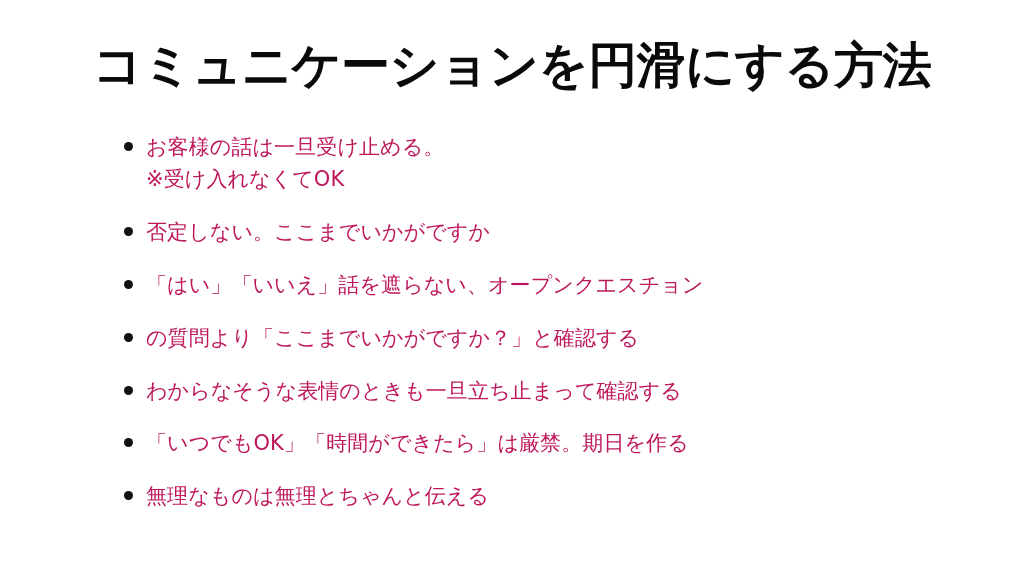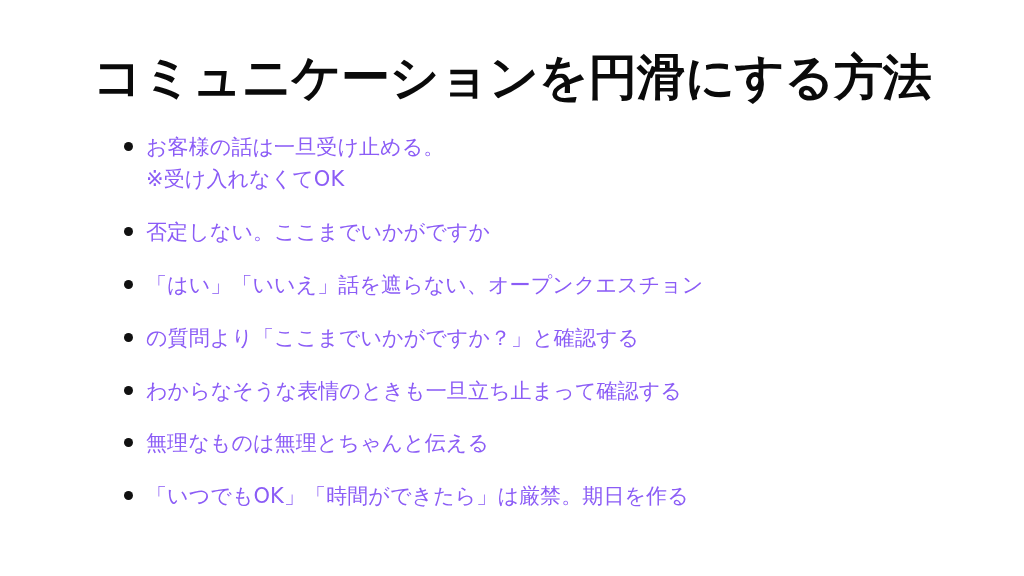--- a/index.html
+++ b/index.html
@@ -15,21 +15,21 @@
   }
   .slide {
     position: relative;
     width: 1024px;
     height: 576px;
     box-sizing: border-box;
     background: #ffffff;
   }
   .slide-title {
     position: absolute;
-    top: 50px;
+    top: 38px;
     left: 0;
     width: 1024px;
     text-align: center;
     font-size: 49px;
     font-weight: bold;
     letter-spacing: -0.5px;
     color: #0a0a0a;
     line-height: 1.15;
     white-space: nowrap;
   }
@@ -48,21 +48,21 @@
     flex: 0 0 auto;
     width: 9px;
     height: 9px;
     border-radius: 50%;
     background: #111111;
     margin-top: 10px;
     margin-right: 13px;
   }
   .bullet-text {
     font-size: 21px;
-    color: #8b5cf6;
+    color: #be185d;
     line-height: 1.52;
     letter-spacing: 0.1px;
     white-space: pre-line;
   }
 </style>
 </head>
 <body>
 
 <div class="slide">
 
@@ -92,22 +92,22 @@
       <span class="bullet-text">の質問より「ここまでいかがですか？」と確認する</span>
     </div>
 
     <div class="bullet-item">
       <span class="bullet-dot"></span>
       <span class="bullet-text">わからなそうな表情のときも一旦立ち止まって確認する</span>
     </div>
 
     <div class="bullet-item">
       <span class="bullet-dot"></span>
-      <span class="bullet-text">無理なものは無理とちゃんと伝える</span>
+      <span class="bullet-text">「いつでもOK」「時間ができたら」は厳禁。期日を作る</span>
     </div>
 
     <div class="bullet-item">
       <span class="bullet-dot"></span>
-      <span class="bullet-text">「いつでもOK」「時間ができたら」は厳禁。期日を作る</span>
+      <span class="bullet-text">無理なものは無理とちゃんと伝える</span>
     </div>
 
   </div>
 </div>
 
 </body></html>

